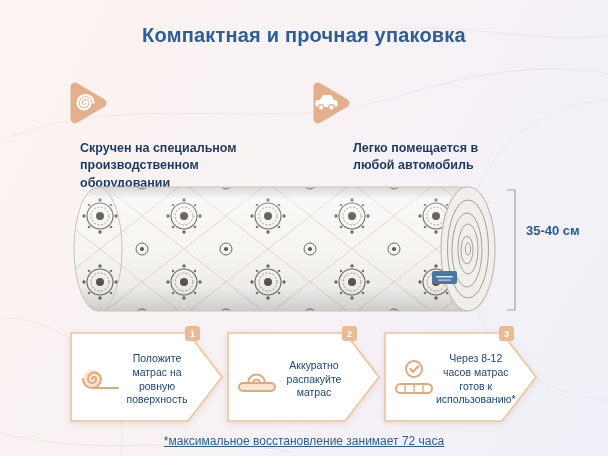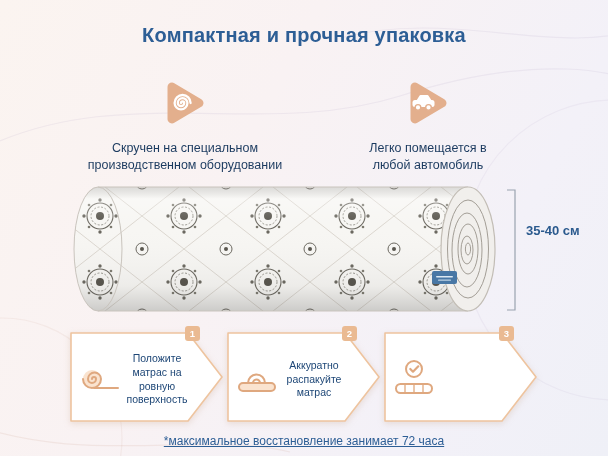--- a/index.html
+++ b/index.html
@@ -6,21 +6,21 @@
   body { font-family:"Liberation Sans", sans-serif; }
   .canvas {
     position:relative; width:608px; height:456px; overflow:hidden;
     background:linear-gradient(118deg,#fbf4f0 0%,#f9f2f3 38%,#f3f1f8 75%,#eff0f7 100%);
   }
   .bg-decor { position:absolute; inset:0; pointer-events:none; }
   .page-title {
     position:absolute; top:24px; left:0; width:100%; text-align:center;
     color:#2d5e95; font-size:20px; font-weight:bold; letter-spacing:.2px;
   }
-  .feature { position:absolute; top:80px; width:240px; text-align:center; }
+  .feature { position:absolute; top:80px; width:240px; text-align:left;font-weight:bold; }
   .feature.f-left { left:65px; }
   .feature.f-right { left:308px; }
   .feature .tri { display:inline-block; }
   .feature-text {
     margin:10px auto 0; color:#1b3a5f; font-size:12.5px; line-height:1.38; width:210px;
   }
   .feature.f-right .feature-text { width:150px; }
   .roll-wrap { position:absolute; left:58px; top:183px; width:452px; height:132px; }
   .bracket { position:absolute; left:502px; top:188px; }
   .size-label {
@@ -194,20 +194,21 @@
       <div class="step-badge">3</div>
       <div class="step-content">
         <span>
           <svg width="44" height="36" viewBox="0 0 44 36">
             <rect x="4" y="26" width="36" height="9" rx="4.5" fill="#fff" stroke="#dfa87f" stroke-width="2"></rect>
             <path d="M13 26 v9 M22 26 v9 M31 26 v9" stroke="#dfa87f" stroke-width="1.3"></path>
             <circle cx="22" cy="11" r="8" fill="#fff" stroke="#dfa87f" stroke-width="2"></circle>
             <path d="M18.3 11 l2.7 2.7 l5.3-5.4" fill="none" stroke="#dfa87f" stroke-width="2.2" stroke-linecap="round" stroke-linejoin="round"></path>
           </svg>
         </span>
+        <div class="step-text">Через 8-12 часов матрас готов к использованию*</div>
       </div>
     </div>
 
   </div>
 
   <div class="footnote">*максимальное восстановление занимает 72 часа</div>
 
 </div>
 
 </body></html>

